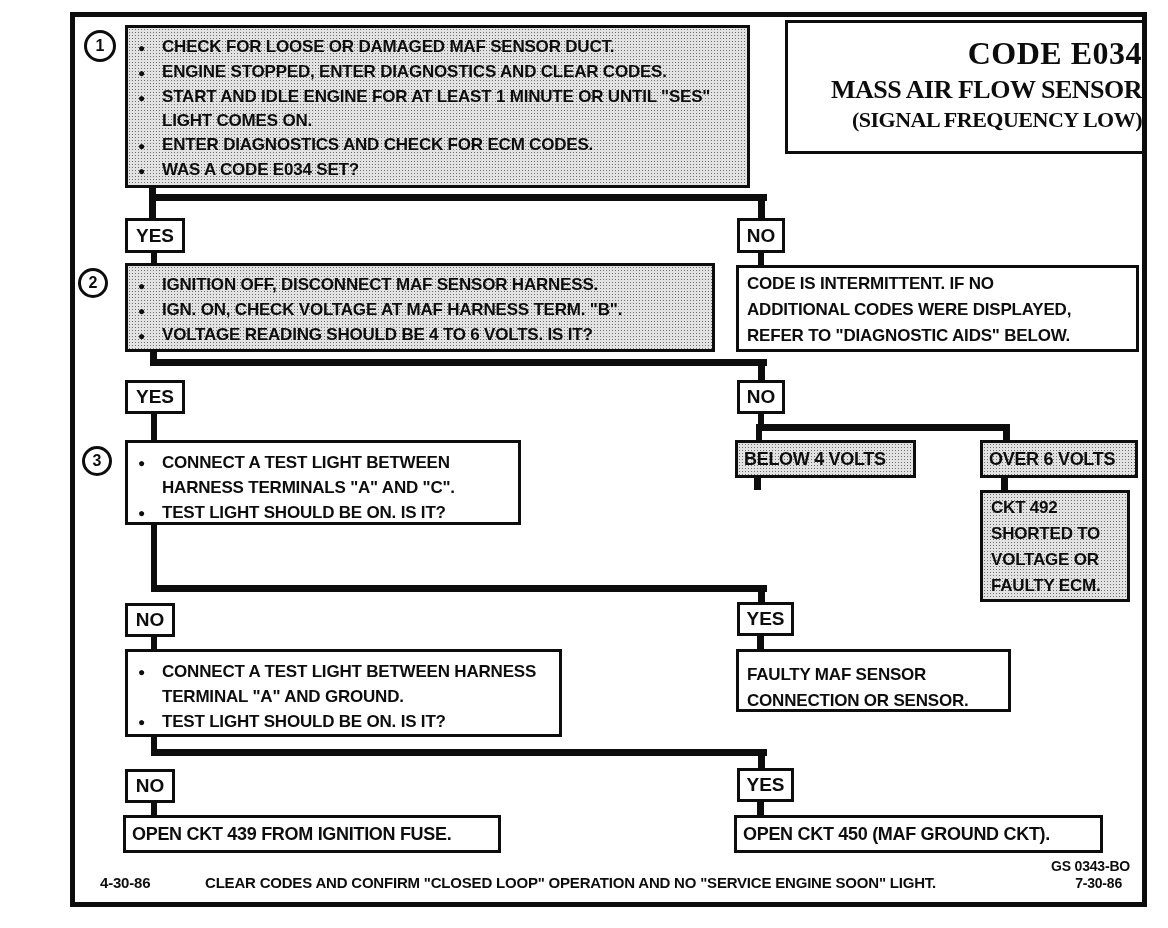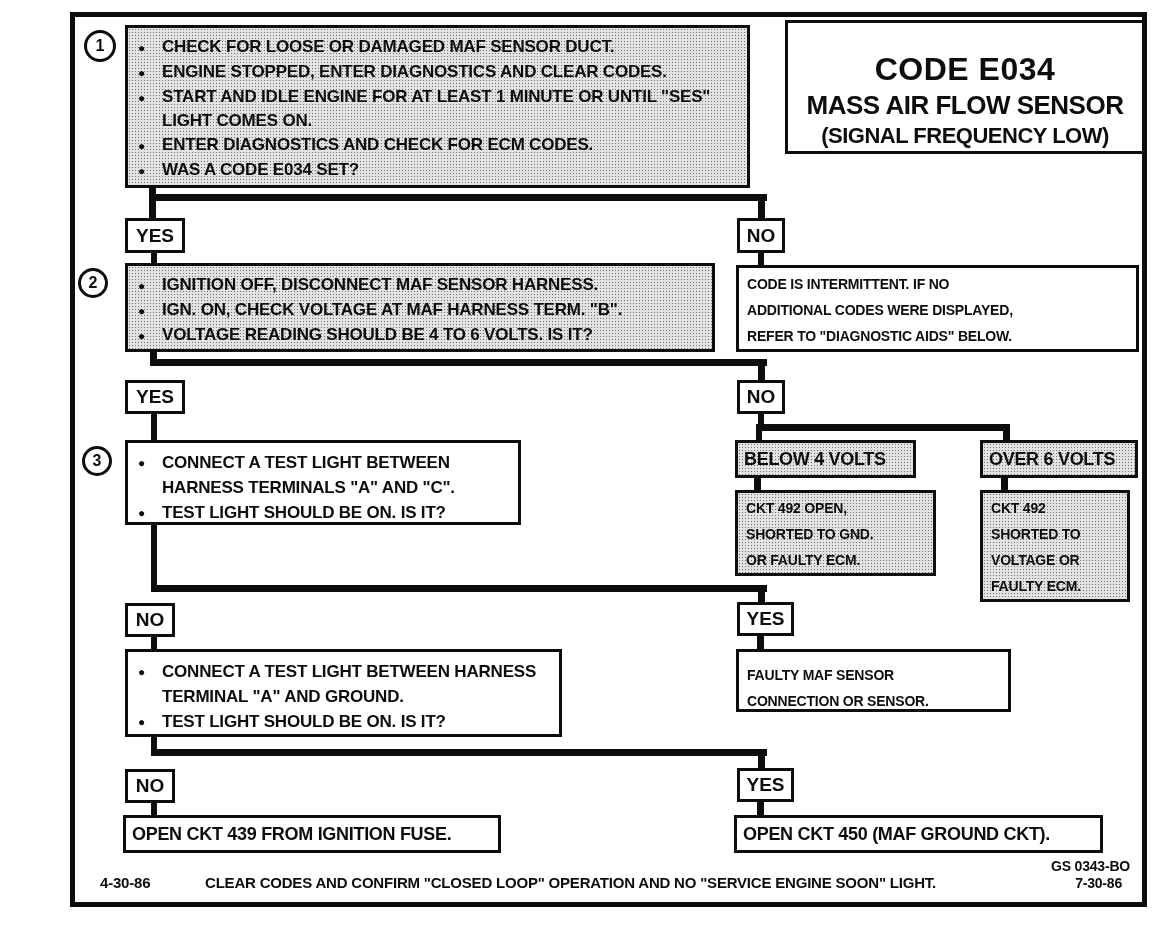--- a/index.html
+++ b/index.html
@@ -24,22 +24,22 @@
   }
   .yn{
     display:flex;align-items:center;justify-content:center;
     font-weight:bold;font-size:19px;letter-spacing:0px;
   }
   .bullets{padding:7px 8px 6px 10px;}
   .bullet-row{display:flex;align-items:flex-start;}
   .bullet{flex:0 0 24px;font-size:12px;line-height:inherit;padding-top:1px;text-align:left;}
   .bullet-text{flex:1;}
   .step-text{font-weight:bold;font-size:17px;line-height:24px;letter-spacing:-0.2px;}
-  .plain-text{font-weight:bold;font-size:14px;line-height:26px;letter-spacing:-0.2px;white-space:pre-line;}
-  .title-box{text-align:center;padding-top:26px;}
+  .plain-text{font-weight:bold;font-size:17px;line-height:26px;letter-spacing:-0.2px;white-space:pre-line;}
+  .title-box{text-align:right;padding-top:10px;font-family:Liberation Serif, serif;}
   .t1{font-weight:bold;font-size:32px;line-height:40px;letter-spacing:0.5px;}
   .t2{font-weight:bold;font-size:26px;line-height:33px;letter-spacing:-0.5px;}
   .t3{font-weight:bold;font-size:22px;line-height:27px;letter-spacing:-0.5px;}
   .result-sm{display:flex;align-items:center;font-weight:bold;font-size:18px;padding:2px 6px;letter-spacing:-0.3px;}
   .footer-text{font-weight:bold;font-size:15px;letter-spacing:-0.2px;white-space:nowrap;}
 </style>
 </head>
 <body style="--ink: #0d0d0d; --shade_bg: #e2e2e2;">
 
 <div id="page">
@@ -144,23 +144,20 @@
   <div class="abs line" style="left:756px;top:424px;width:254px;height:7px;"></div>
   <div class="abs line" style="left:756px;top:429px;width:6px;height:11px;"></div>
   <div class="abs line" style="left:1003px;top:424px;width:7px;height:16px;"></div>
 
   <div class="abs box shaded result-sm" style="left:735px;top:440px;width:181px;height:38px;">BELOW 4 VOLTS</div>
   <div class="abs box shaded result-sm" style="left:980px;top:440px;width:158px;height:38px;">OVER 6 VOLTS</div>
 
   <div class="abs line" style="left:754px;top:478px;width:7px;height:12px;"></div>
   <div class="abs line" style="left:1001px;top:478px;width:7px;height:12px;"></div>
 
-  <div class="abs box shaded plain-text" style="left:735px;top:490px;width:201px;height:86px;padding:2px 8px;">CKT 492 OPEN,
-SHORTED TO GND.
-OR FAULTY ECM.</div>
   <div class="abs box shaded plain-text" style="left:980px;top:490px;width:150px;height:112px;padding:2px 8px;">CKT 492
 SHORTED TO
 VOLTAGE OR
 FAULTY ECM.</div>
 
   <div class="abs line" style="left:151px;top:525px;width:6px;height:64px;"></div>
   <div class="abs line" style="left:151px;top:585px;width:616px;height:7px;"></div>
   <div class="abs line" style="left:758px;top:590px;width:7px;height:13px;"></div>
 
   <div class="abs box yn" style="left:125px;top:603px;width:50px;height:34px;">

